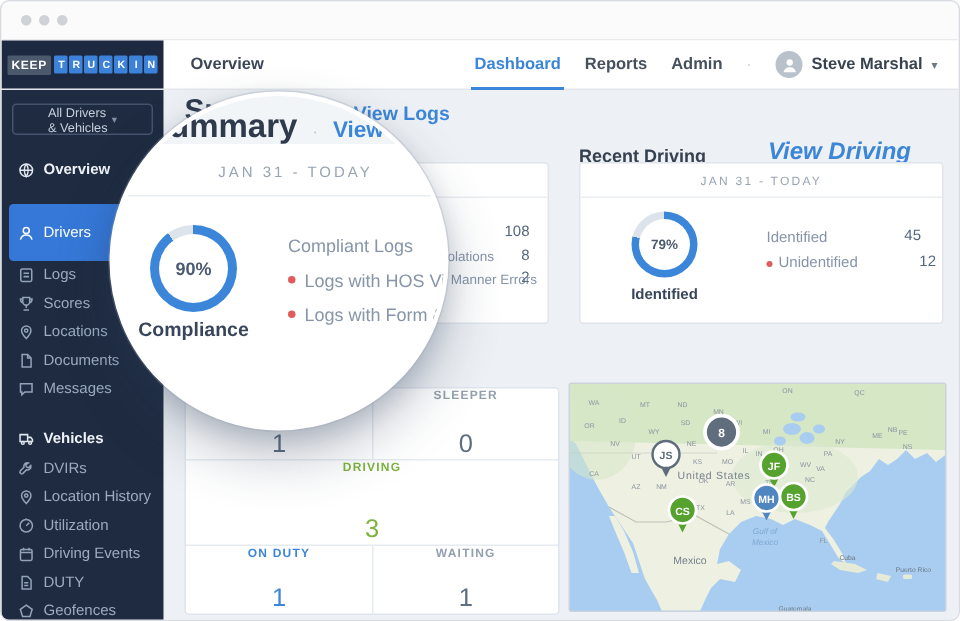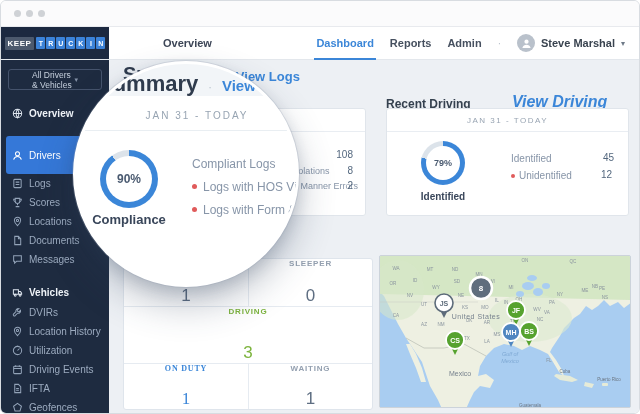--- a/index.html
+++ b/index.html
@@ -4,21 +4,21 @@
 <style>
   * { margin:0; padding:0; box-sizing:border-box; }
   html,body { width:640px; height:414px; background:#fff; font-family:"Liberation Sans", sans-serif; }
   .window { position:relative; width:640px; height:414px; border:1px solid #d8dce1; border-radius:6px; overflow:hidden; background:#fff; }
 
   
   .titlebar { height:26px; background:#fbfbfc; border-bottom:1px solid #e8eaee; display:flex; align-items:center; padding-left:13px; }
   .titlebar .dot { width:7px; height:7px; border-radius:50%; background:#cfd2d6; margin-right:5px; }
 
   
-  .app-header { height:33px; background:#fff; border-bottom:1px solid #e3e7ec; display:flex; align-items:stretch;gap:36px; }
+  .app-header { height:33px; background:#fff; border-bottom:1px solid #e3e7ec; display:flex; align-items:stretch; }
   .logo { width:108px; background:#1c2940; display:flex; align-items:center; justify-content:center; gap:2px; flex:none; }
   .logo .keep { background:#4c596d; color:#fff; font-size:8px; font-weight:bold; padding:2px 3px; border-radius:1px; letter-spacing:.5px; }
   .logo .tiles { display:flex; gap:1px; }
   .logo .tile { background:#3b82d8; color:#fff; font-size:7px; font-weight:bold; width:9px; height:12px; display:flex; align-items:center; justify-content:center; border-radius:1px; }
   .header-tab { display:flex; align-items:center; padding:0 18px; font-size:11px; font-weight:bold; color:#3d4657; }
   .header-nav { margin-left:auto; display:flex; align-items:center; gap:16px; padding-right:14px; }
   .nav-link { position:relative; font-size:11px; font-weight:bold; color:#46505f; height:33px; display:flex; align-items:center; cursor:pointer; }
   .nav-link.active { color:#3b86d8; }
   .nav-link.active .underline { position:absolute; left:-2px; right:-2px; bottom:0; height:2px; background:#3b86d8; }
   .nav-sep { color:#b6bec9; font-size:10px; }
@@ -234,21 +234,21 @@
             <rect x="1.8" y="2.5" width="8.4" height="8" rx="1"></rect>
             <path d="M1.8 4.8h8.4M4 1.3v2M8 1.3v2"></path>
           </svg>
         <span>Driving Events</span>
       </div>
       <div class="side-item">
         <svg viewBox="0 0 12 12">
             <path d="M3 1.5h4l2.5 2.5v6.5h-6.5Z"></path>
             <path d="M4.5 6h3M4.5 8h3"></path>
           </svg>
-        <span>IFTA</span>
+        <span>DUTY</span>
       </div>
       <div class="side-item">
         <svg viewBox="0 0 12 12">
             <path d="M6 1.5 10.3 4.6 8.7 9.8H3.3L1.7 4.6Z"></path>
           </svg>
         <span>Geofences</span>
       </div>
     </div>
 
     <div class="main">
@@ -294,37 +294,37 @@
         </div>
         <div class="donut-label" style="position:absolute;left:20px;top:82px;width:72px;font-size:10px;">Identified</div>
         <div class="legend-row" style="left:124px;top:44px;font-size:10px;">
             <span>Identified</span>
           </div>
         <div class="legend-row" style="left:124px;top:61px;font-size:10px;">
             <span class="bullet"></span>
             <span>Unidentified</span>
           </div>
         <span class="legend-val" style="right:14px;top:43px;">45</span>
-        <span class="legend-val" style="right:16px;top:60px;">12</span>
+        <span class="legend-val" style="right:4px;top:60px;">12</span>
       </div>
 
       <div class="duty-grid">
         <div class="cell" style="left:0;top:0;width:124px;height:47px;">
           <span class="lbl">OFF DUTY</span>
             <span class="val">1</span>
         </div>
         <div class="cell" style="left:125px;top:0;width:123px;height:47px;">
           <span class="lbl">SLEEPER</span>
             <span class="val">0</span>
         </div>
         <div class="cell green" style="left:0;top:48px;width:248px;height:56px;">
           <span class="lbl">DRIVING</span>
             <span class="val">3</span>
         </div>
-        <div class="cell blue" style="left:0;top:105px;width:124px;height:45px;font-family:Liberation Serif, serif;">
+        <div class="cell blue" style="left:0;top:105px;width:124px;height:45px;">
           <span class="lbl">ON DUTY</span>
             <span class="val">1</span>
         </div>
         <div class="cell" style="left:125px;top:105px;width:123px;height:45px;">
           <span class="lbl">WAITING</span>
             <span class="val">1</span>
         </div>
         <div class="gline" style="left:124px;top:0;width:1px;height:47px;"></div>
         <div class="gline" style="left:0;top:47px;width:100%;height:1px;"></div>
         <div class="gline" style="left:0;top:104px;width:100%;height:1px;"></div>

